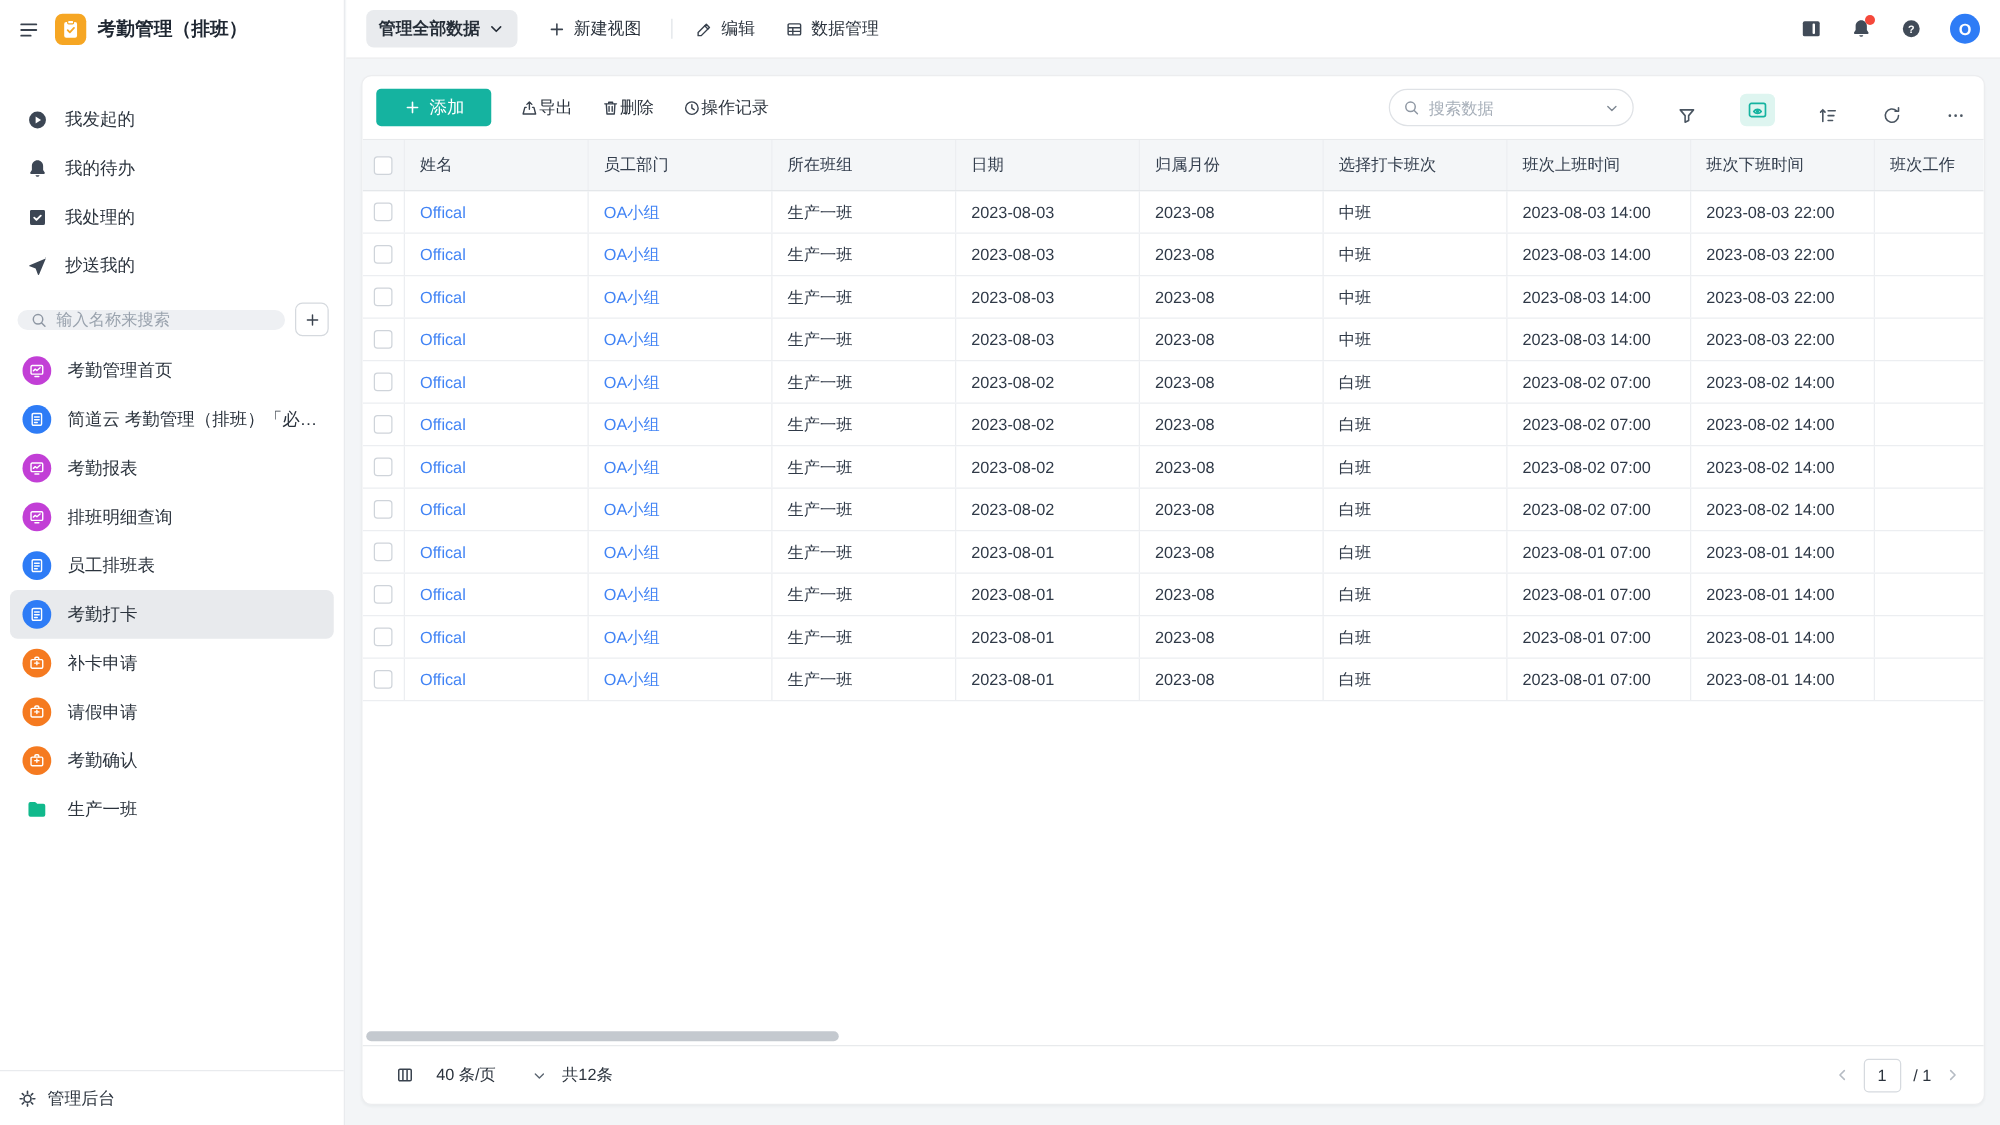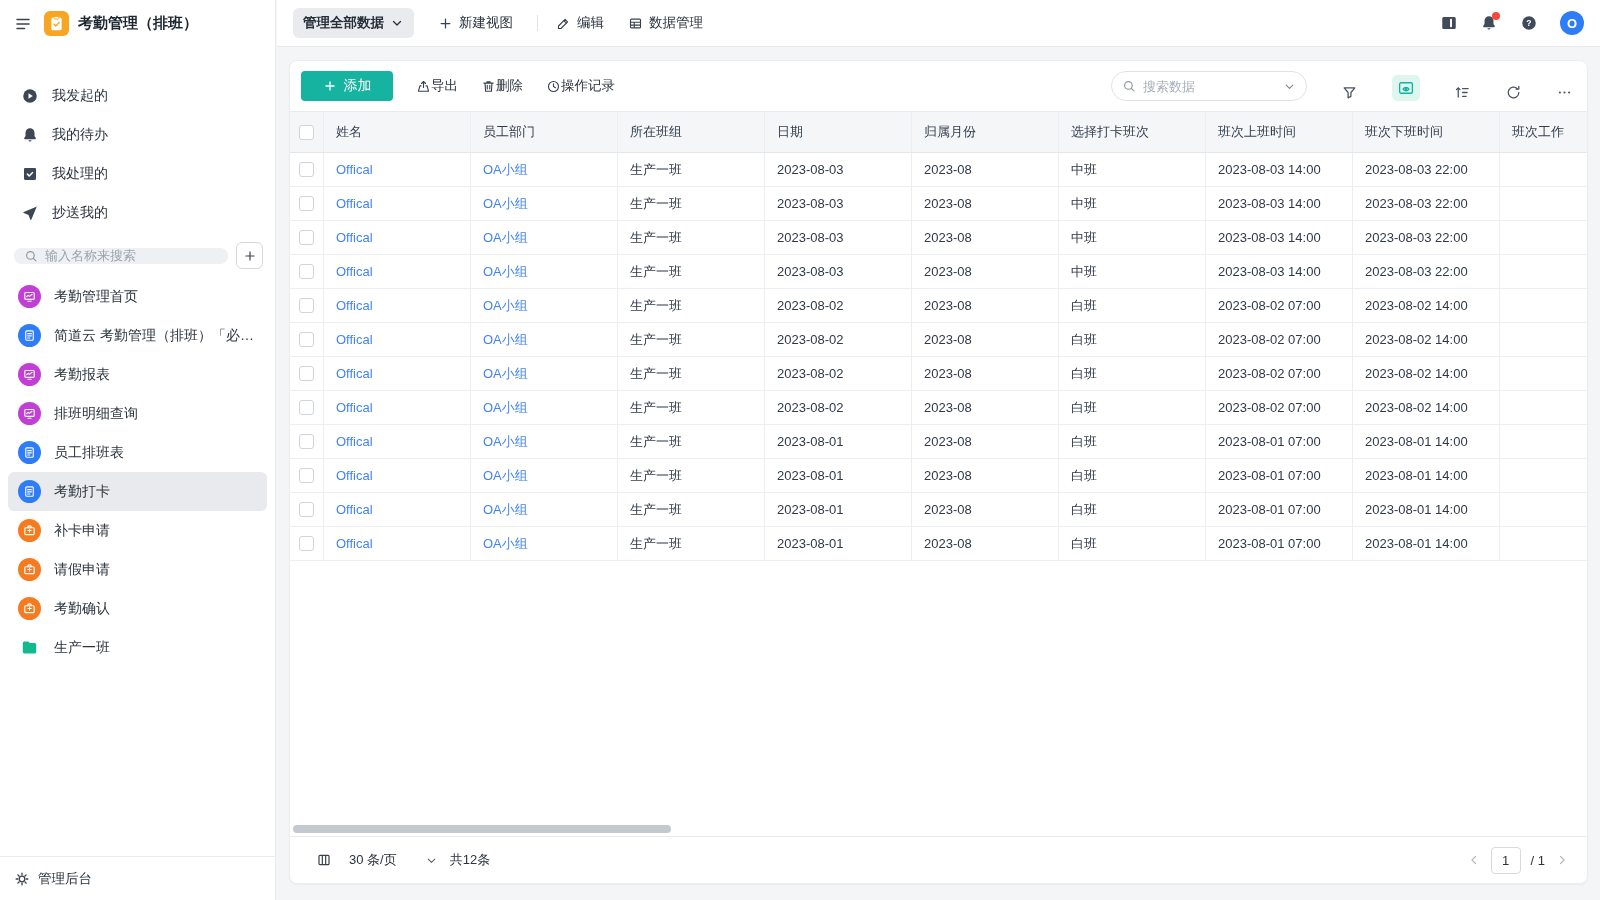--- a/index.html
+++ b/index.html
@@ -847,21 +847,21 @@
       </div>
 
       <div class="pager">
         <span class="i cols-ic">
           <svg viewBox="0 0 24 24" fill="none" stroke="currentColor" stroke-width="1.8">
               <rect x="4.5" y="5" width="15" height="14" rx="1.5"></rect>
               <path d="M9.5 5v14M14.5 5v14"></path>
             </svg>
         </span>
         <div class="page-size">
-          <span>30 条/页</span>
+          <span>40 条/页</span>
           <span class="i">
             <svg viewBox="0 0 24 24" fill="none" stroke="currentColor" stroke-width="2" stroke-linecap="round" stroke-linejoin="round">
                 <path d="M6 9.5l6 6 6-6"></path>
               </svg>
           </span>
         </div>
         <span class="total">共12条</span>
         <div class="pager-right">
           <span class="i pg-arrow">
             <svg viewBox="0 0 24 24" fill="none" stroke="currentColor" stroke-width="2.2" stroke-linecap="round" stroke-linejoin="round">

